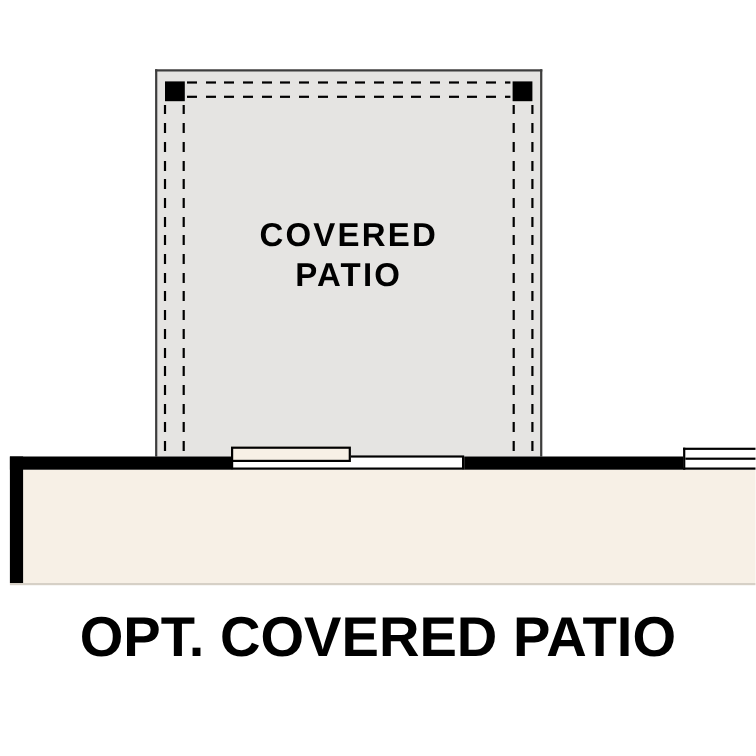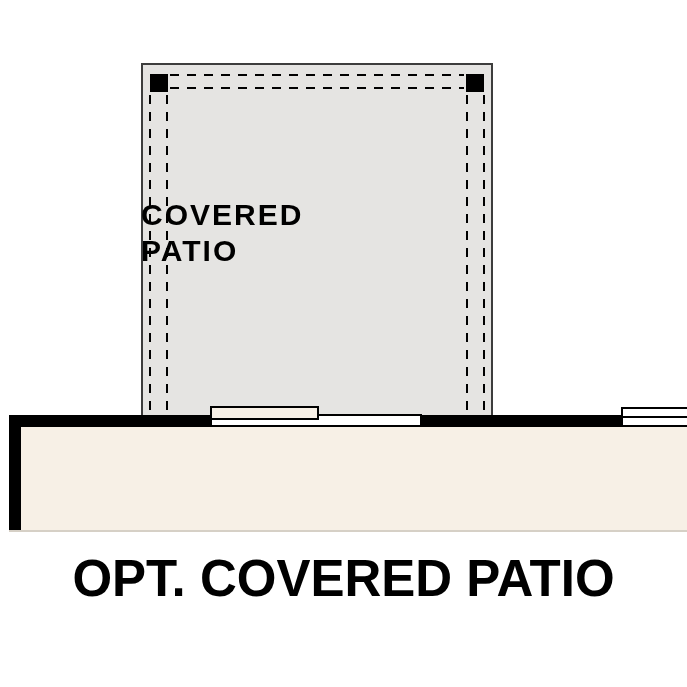--- a/index.html
+++ b/index.html
@@ -43,21 +43,21 @@
   #dash-right-outer{ left: 483px; top: 95px; height: 319px; }
 
   
   .post { width: 18px; height: 18px; background: var(--wall); z-index: 3; }
   #post-left  { left: 150px; top: 74px; }
   #post-right { left: 466px; top: 74px; }
 
   
   #patio-label-wrap {
     left: 141px; top: 197px; width: 352px;
-    text-align: left; z-index: 3;
+    text-align: center; z-index: 3;
   }
   #patio-label-wrap .label-text {
     display: inline-block;
     width: 260px;
     font-size: 30px;
     font-weight: bold;
     letter-spacing: 2px;
     line-height: 36px;
     color: var(--text);
   }

